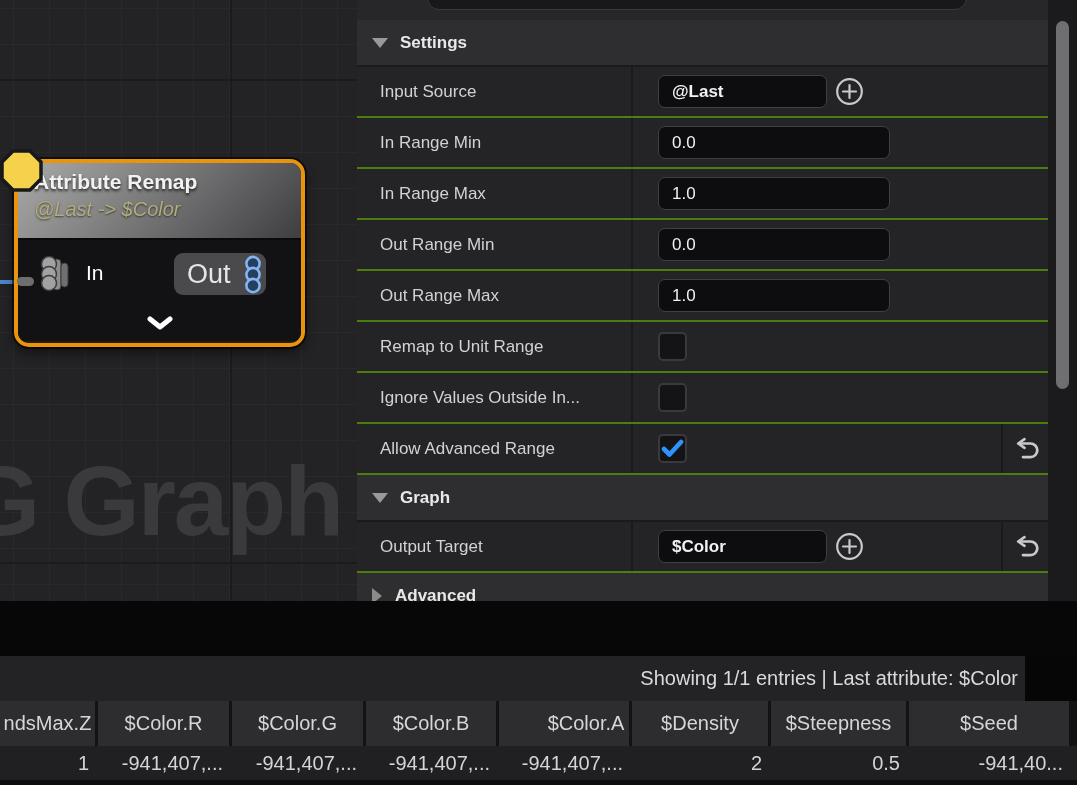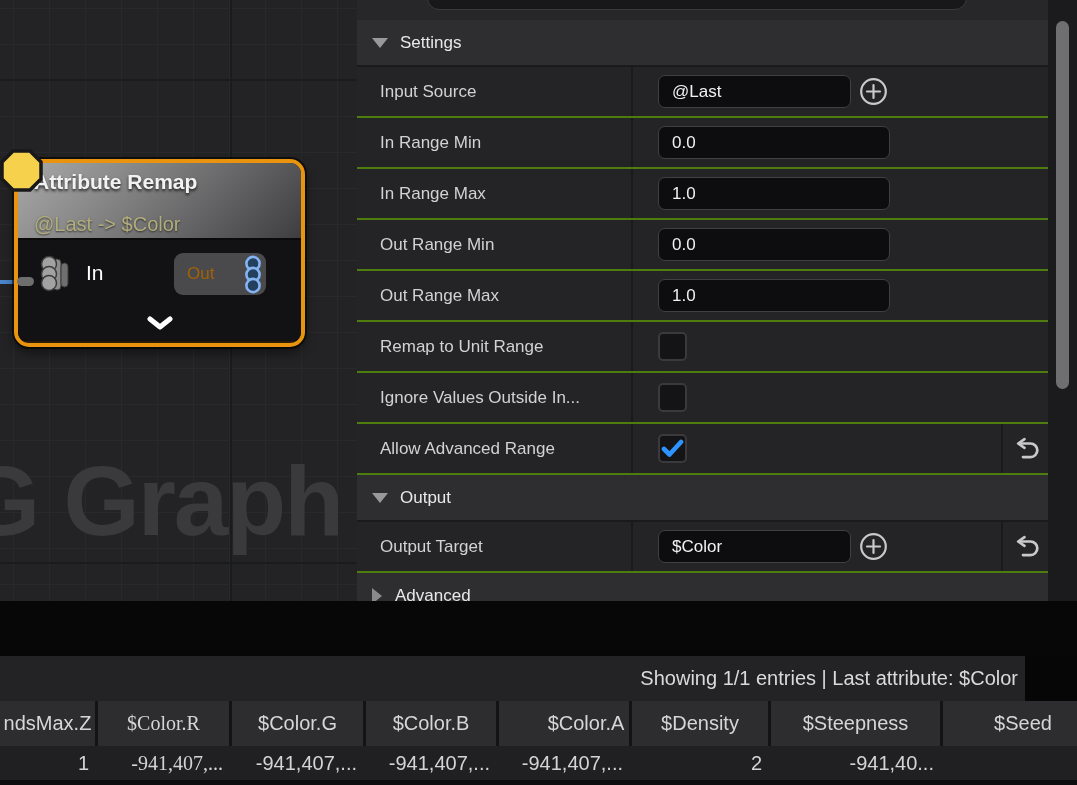--- a/index.html
+++ b/index.html
@@ -32,61 +32,61 @@
     background:#131315; border:4px solid #e8940f; border-radius:15px;
     box-shadow:0 0 0 2px rgba(0,0,0,.55), 0 6px 12px rgba(0,0,0,.45), inset 0 0 0 2px rgba(60,35,0,.6);
     overflow:hidden; z-index:4;
   }
   .node-header {
     height:77px; padding:7px 0 0 16px;
     background:linear-gradient(135deg,#a9a9a9 0%,#8b8b8b 30%,#5f5f61 70%,#3e3e40 100%);
     border-bottom:2px solid #0a0a0a;
   }
   .node-title { font-size:21px; font-weight:700; color:#f2f2f2; text-shadow:0 2px 3px rgba(0,0,0,.75); }
-  .node-subtitle { font-size:20px; color:#b2ad7c; text-shadow:0 1px 2px rgba(0,0,0,.6); margin-top:19px; }
+  .node-subtitle { font-size:20px; font-style:italic; color:#b2ad7c; text-shadow:0 1px 2px rgba(0,0,0,.6); margin-top:4px; }
   .node-body { position:relative; height:101px; background:#121214; }
   .pin-in-icon { position:absolute; left:20px; top:12px; }
   .pin-in-label { position:absolute; left:68px; top:21px; font-size:21px; color:#ffffff; }
   .pin-out {
     position:absolute; left:156px; top:13px; width:92px; height:42px;
     background:rgba(95,95,100,.72); border-radius:9px; display:flex; align-items:center; padding-left:13px;
   }
-  .pin-out-label { font-size:17px; color:#a16207; }
+  .pin-out-label { font-size:27px; color:#e5e5e5; }
   .pin-out-icon { position:absolute; right:-2px; top:2px; }
   .node-chevron { position:absolute; left:50%; bottom:6px; transform:translateX(-50%); }
   .octagon { position:absolute; left:-1px; top:148px; z-index:7; }
 
   
   .details {
     position:absolute; left:357px; top:0; width:691px; height:601px;
     background:#242427; overflow:hidden;
   }
   .topbar { position:relative; height:20px; background:#27272a; }
   .searchbox {
     position:absolute; left:70px; top:-18px; width:540px; height:28px;
     background:#18181b; border:1px solid #3a3a3d; border-radius:12px;
   }
   .sec { position:relative; height:47px; background:#2e2e31; border-bottom:2px solid #1a1a1d;
          display:flex; align-items:center; padding-left:15px; }
   .tri-down { width:0; height:0; border-left:8px solid transparent; border-right:8px solid transparent;
               border-top:10px solid #999999; margin-right:12px; }
   .tri-right { width:0; height:0; border-top:8px solid transparent; border-bottom:8px solid transparent;
                border-left:10px solid #8a8a8a; margin-right:13px; }
-  .sec-label { font-size:17px; font-weight:400; color:#e8e8e8; }
+  .sec-label { font-size:17px; font-weight:700; color:#e8e8e8; }
   .prow { position:relative; height:51px; background:#242427; border-bottom:2px solid #4d7c0f;
           display:flex; align-items:center; }
   .prow::before { content:""; position:absolute; left:274px; top:0; bottom:0; width:2px; background:#1a1a1d; }
   .plabel { padding-left:23px; font-size:17px; color:#d2d2d2; white-space:nowrap; }
   .pvalue { position:absolute; left:301px; top:0; bottom:0; display:flex; align-items:center; }
   .field {
     height:33px; background:#0d0d0f; border:1px solid #404043; border-radius:7px;
     color:#f1f1f1; font-size:17px; display:flex; align-items:center; padding-left:13px;
   }
   .field.num { width:232px; }
-  .field.attr { width:193px; }
+  .field.attr { width:169px;font-weight:bold; }
   .plusbtn { margin-left:8px; width:29px; height:29px; display:flex; align-items:center; justify-content:center; }
   .checkbox { width:29px; height:29px; border-radius:5px; background:#141416; border:2px solid #3a3a3d;
               display:flex; align-items:center; justify-content:center; }
   .resetcol { position:absolute; left:644px; top:0; bottom:0; width:47px; border-left:2px solid #1a1a1d;
               display:flex; align-items:center; justify-content:center; }
 
   
   .scrolltrack { position:absolute; left:1048px; top:0; width:29px; height:601px; background:#1b1b1e; }
   .scrollthumb { position:absolute; left:8px; top:21px; width:13px; height:368px; border-radius:7px; background:#6f6f72; }
 
@@ -97,26 +97,26 @@
   .status-text { font-size:20px; color:#dadada; }
   .tbl-head { position:absolute; left:0; top:701px; width:1200px; height:45px; background:#131316;
               display:flex; gap:3px; }
   .ath { background:#2d2d30; display:flex; align-items:center; justify-content:center;
          font-size:20px; color:#d6d6d6; white-space:nowrap; overflow:hidden; }
   .tbl-row { position:absolute; left:0; top:746px; width:1200px; height:34px; background:#202023;
              display:flex; gap:3px; }
   .atd { display:flex; align-items:center; justify-content:flex-end; padding-right:6px;
          font-size:20px; color:#d4d4d4; white-space:nowrap; overflow:hidden; }
   .ath:nth-child(1), .atd:nth-child(1) { width:95px; }
-  .ath:nth-child(2), .atd:nth-child(2) { width:131px;font-family:Liberation Serif, serif; }
+  .ath:nth-child(2), .atd:nth-child(2) { width:131px; }
   .ath:nth-child(3), .atd:nth-child(3) { width:131px; }
   .ath:nth-child(4), .atd:nth-child(4) { width:130px; }
   .ath:nth-child(5), .atd:nth-child(5) { width:130px;padding-left:44px; }
   .ath:nth-child(6), .atd:nth-child(6) { width:136px; }
-  .ath:nth-child(7), .atd:nth-child(7) { width:169px; }
+  .ath:nth-child(7), .atd:nth-child(7) { width:135px; }
   .ath:nth-child(8), .atd:nth-child(8) { width:160px; }
   .tbl-bottom { position:absolute; left:0; top:780px; width:1077px; height:5px; background:#0d0d0f; }
 </style>
 </head>
 <body>
 
 <div id="app">
 
   <div class="graph">
     <div class="gridline gl-h1"></div>
@@ -249,21 +249,21 @@
       <div class="resetcol">
         <svg width="28" height="24" viewBox="0 0 28 24">
           <path d="M9 6.5 H18.5 a6.8 6.8 0 0 1 0 13.6 H11" fill="none" stroke="#c9c9c9" stroke-width="2.7" stroke-linecap="round"></path>
           <path d="M12.5 2.2 L6.2 6.5 L12.5 10.8" fill="none" stroke="#c9c9c9" stroke-width="2.7" stroke-linecap="round" stroke-linejoin="round"></path>
         </svg>
       </div>
     </div>
 
     <div class="sec">
       <span class="tri-down"></span>
-      <span class="sec-label">Output</span>
+      <span class="sec-label">Graph</span>
     </div>
 
     <div class="prow">
       <span class="plabel">Output Target</span>
       <div class="pvalue">
         <div class="field attr">$Color</div>
         <span class="plusbtn">
           <svg width="29" height="29" viewBox="0 0 29 29">
             <circle cx="14.5" cy="14.5" r="12.3" fill="none" stroke="#c9c9c9" stroke-width="2.2"></circle>
             <path d="M14.5 8 v13 M8 14.5 h13" stroke="#c9c9c9" stroke-width="2.2" stroke-linecap="round"></path>
@@ -305,18 +305,19 @@
     <div class="ath">$Seed</div>
   </div>
 
   <div class="tbl-row">
     <div class="atd">1</div>
     <div class="atd">-941,407,...</div>
     <div class="atd">-941,407,...</div>
     <div class="atd">-941,407,...</div>
     <div class="atd">-941,407,...</div>
     <div class="atd">2</div>
+    <div class="atd">0.5</div>
     <div class="atd">-941,40...</div>
   </div>
 
   <div class="tbl-bottom"></div>
 
 </div>
 
 </body></html>

